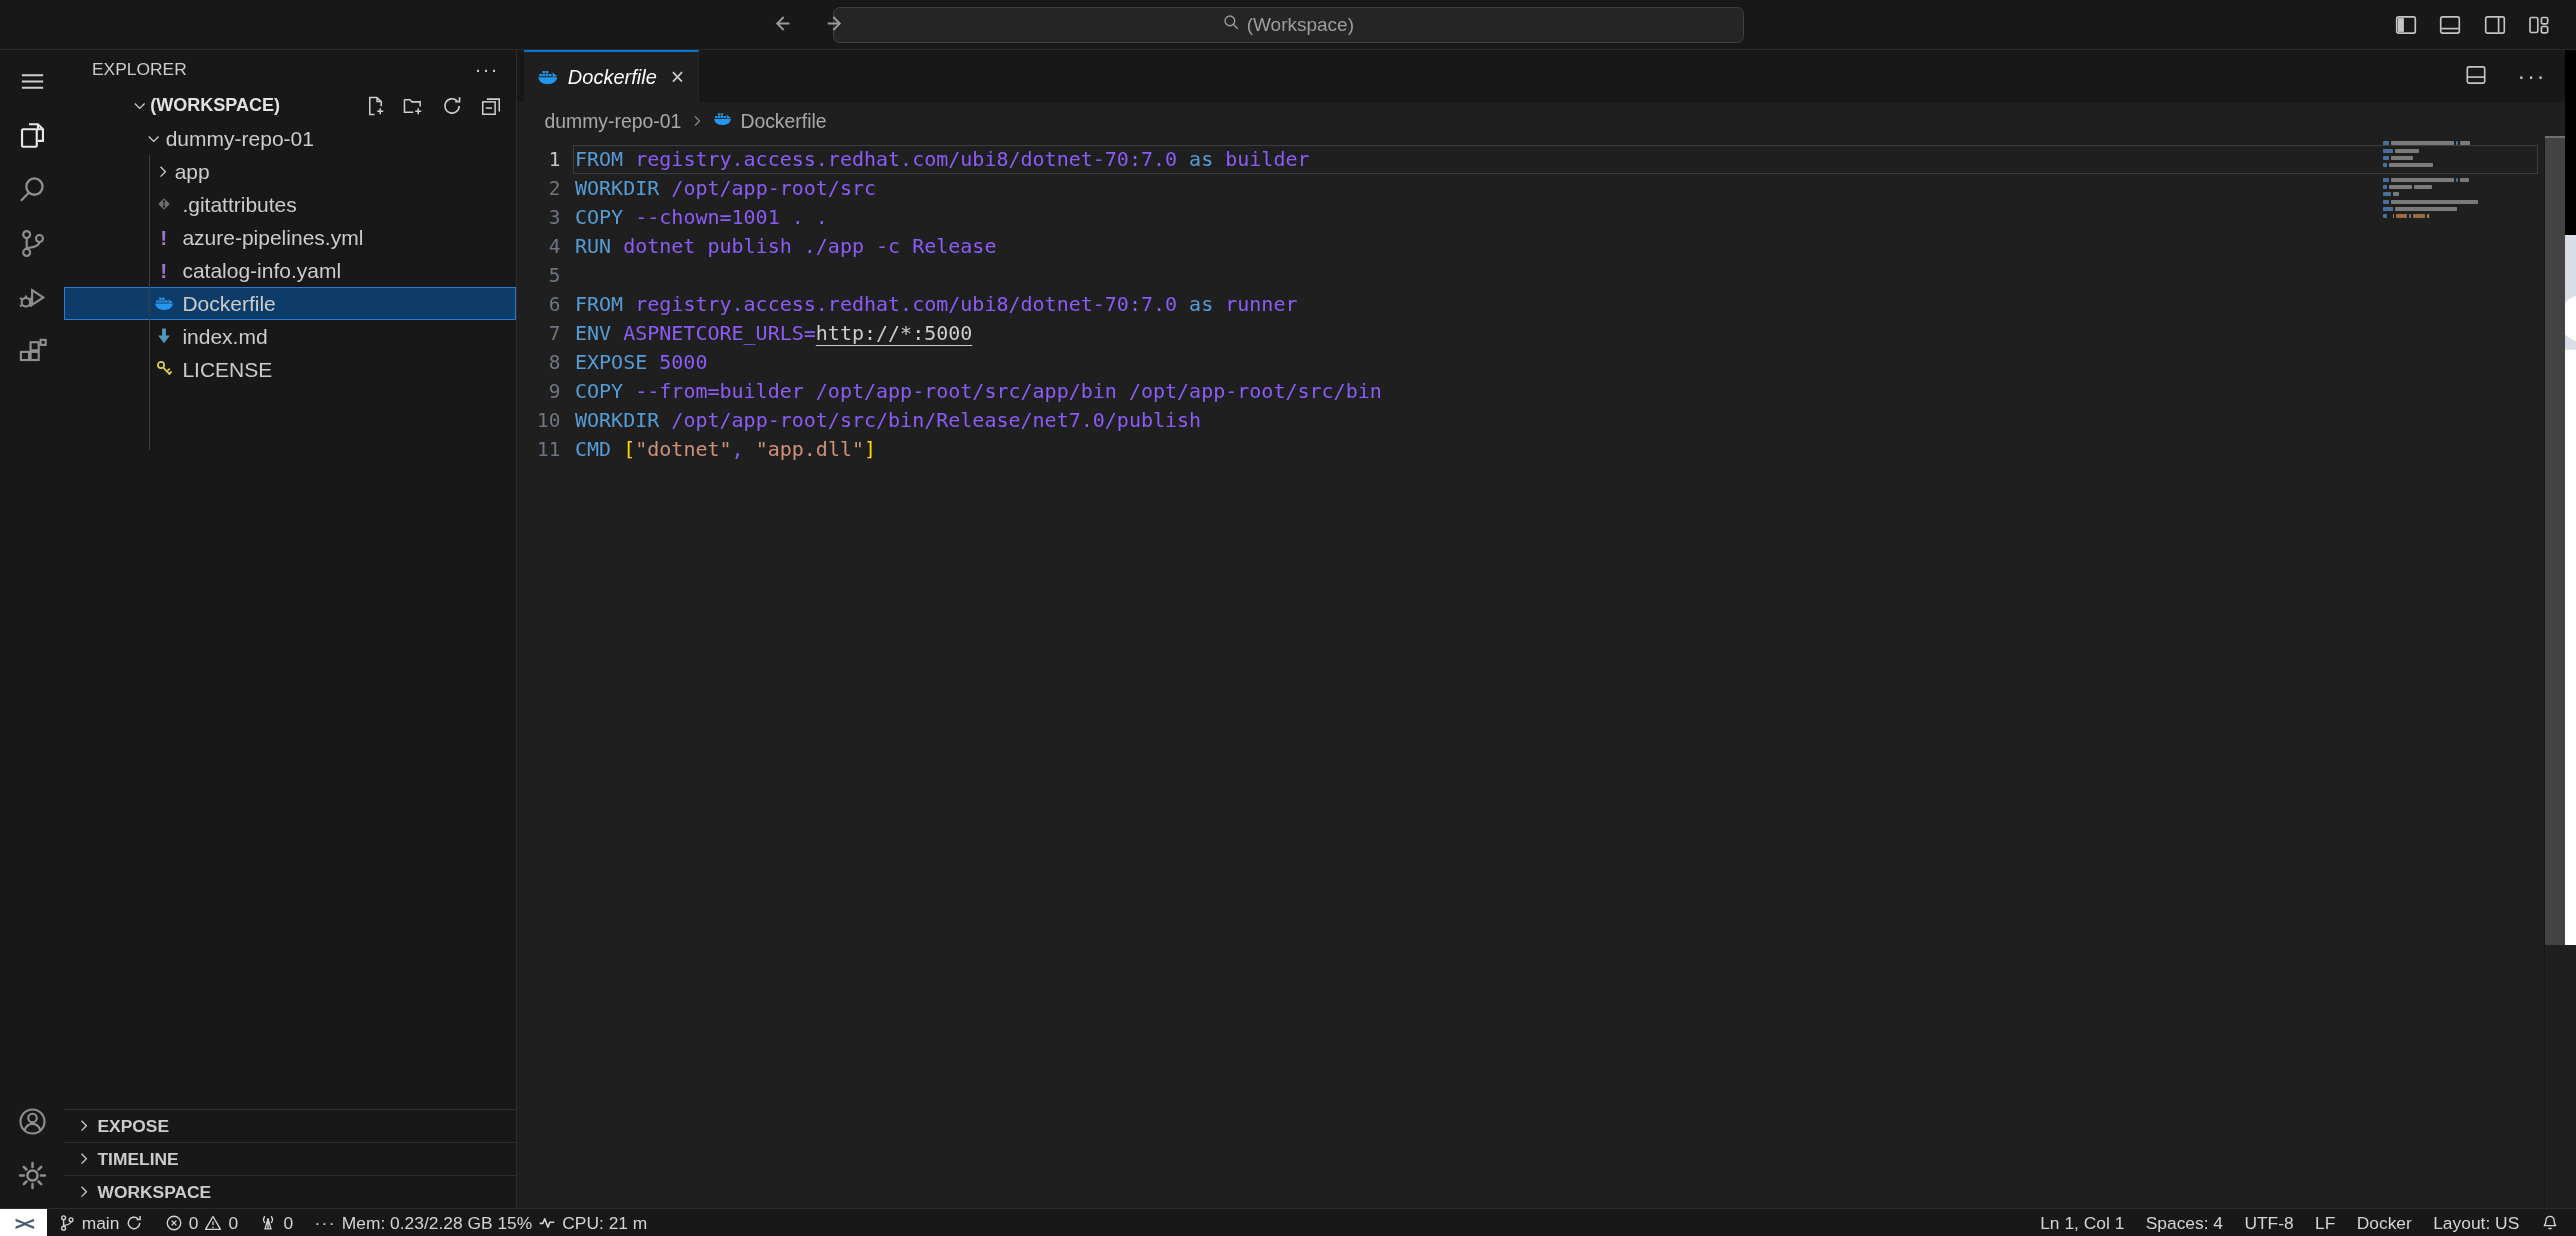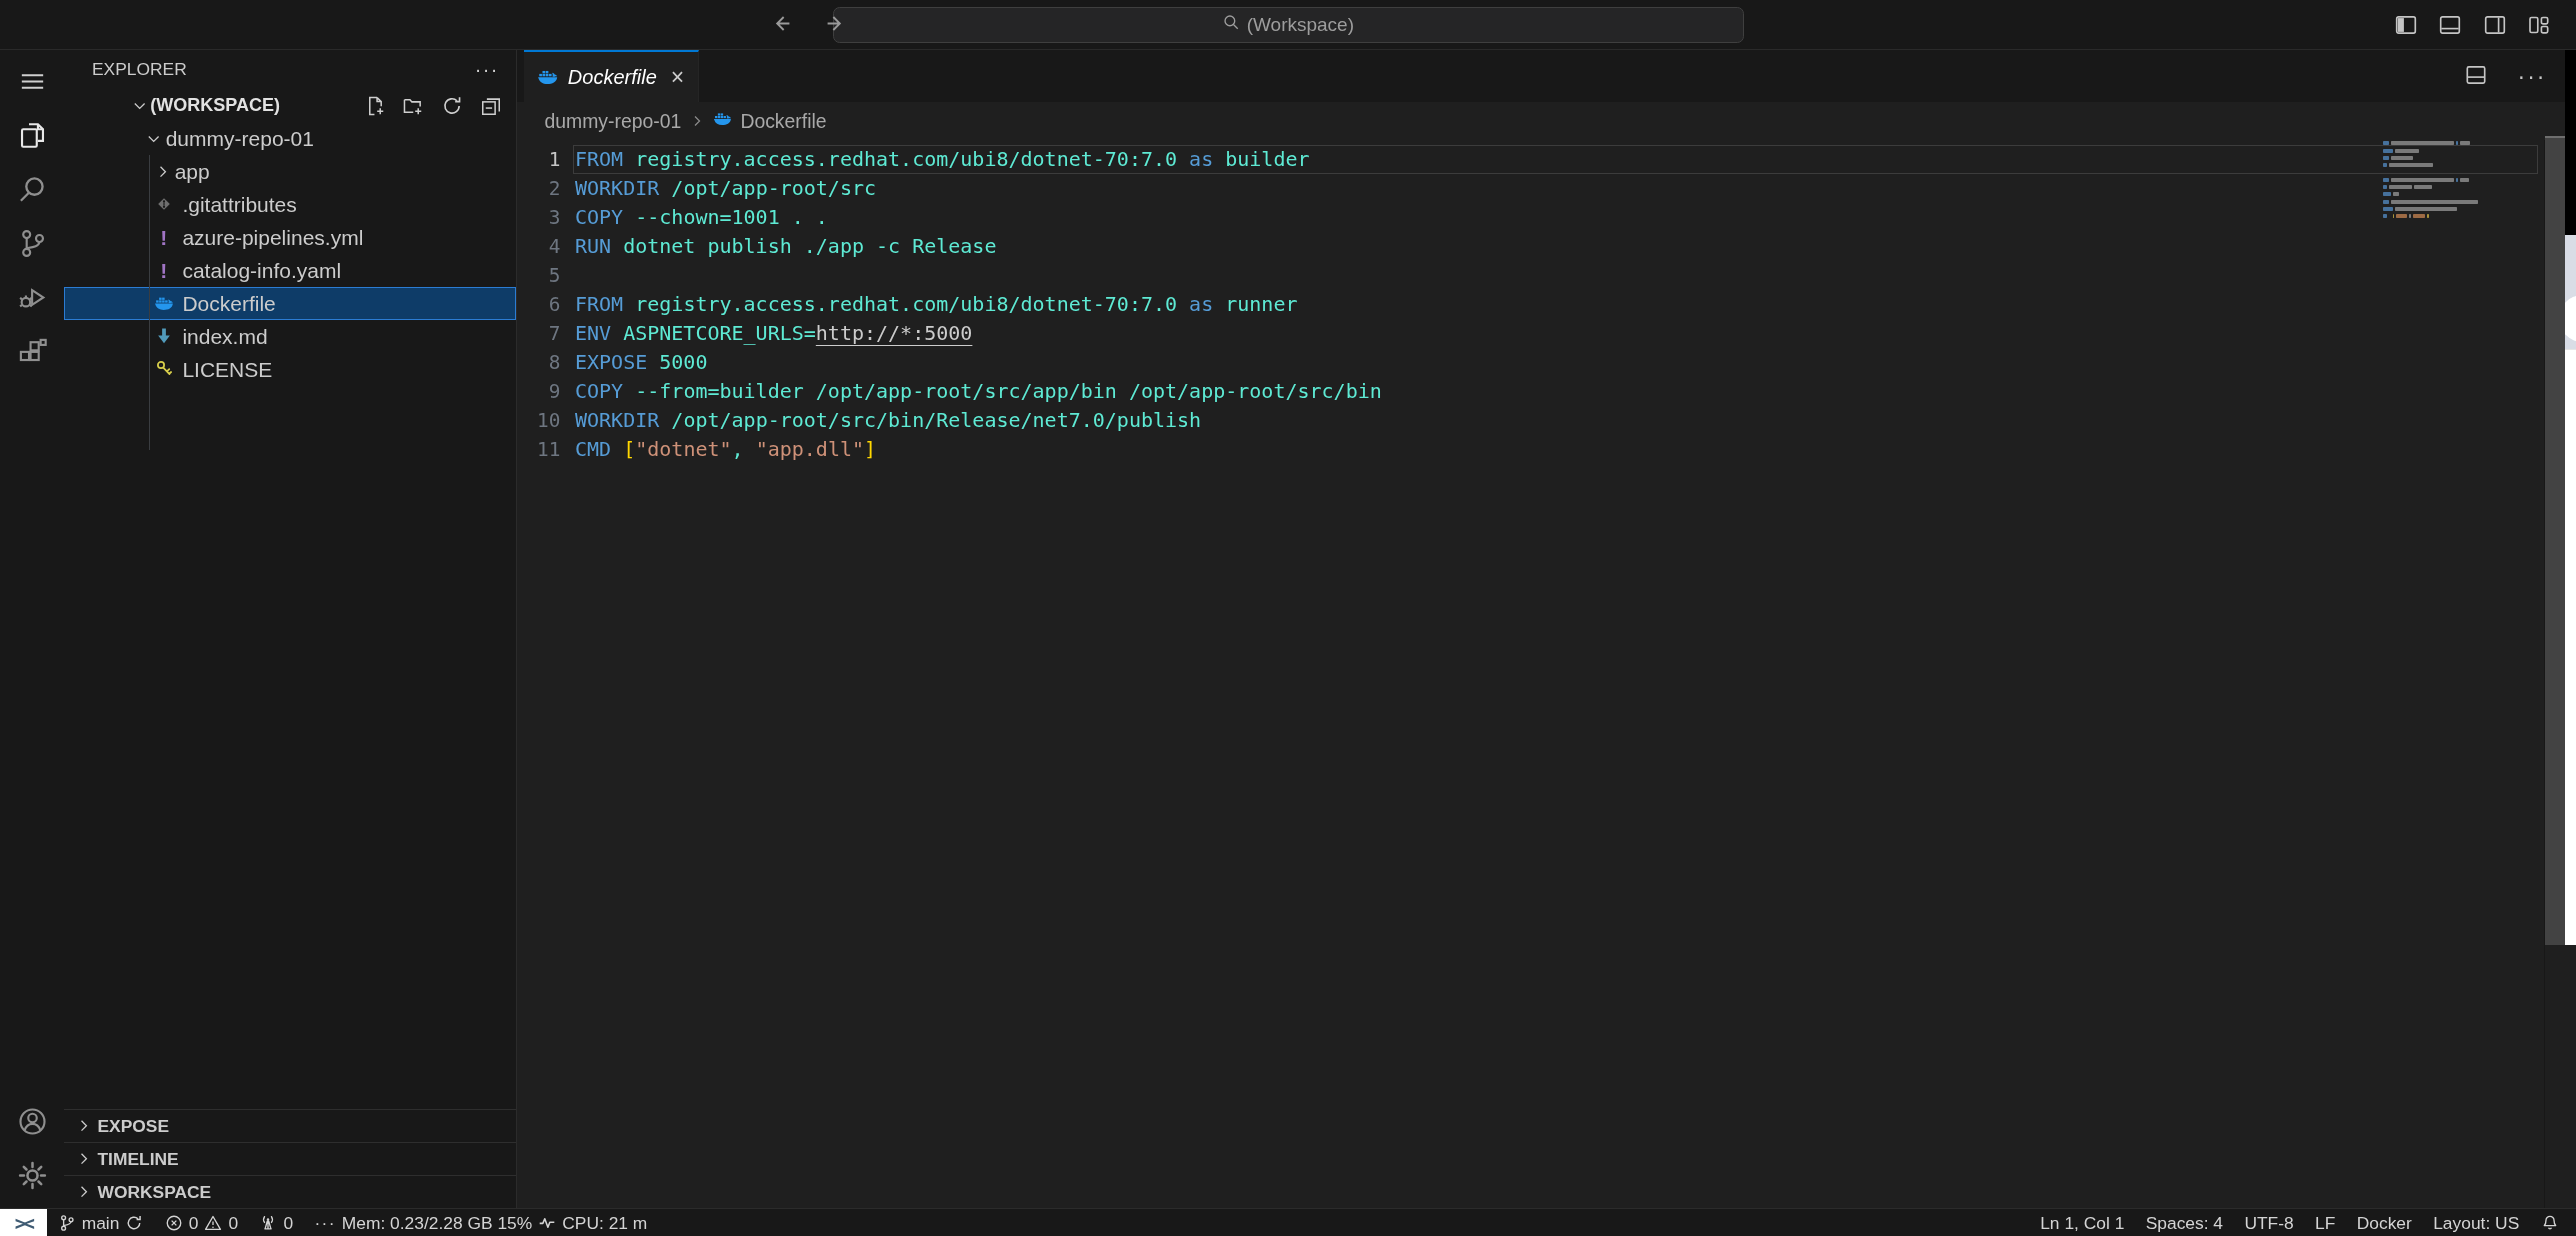--- a/index.html
+++ b/index.html
@@ -73,21 +73,21 @@
   .breadcrumb .bc-icon svg { width:19px; height:19px; }
   .bc-item { cursor:pointer; }
 
   .code-area { flex:1; position:relative; font-family:"DejaVu Sans Mono",monospace; font-size:20px; line-height:29px; padding-top:4.7px; }
   .code-row { display:flex; height:29px; position:relative; }
   .gutter { width:58px; flex:none; text-align:right; padding-right:14.7px; color:#6e7681; font-size:19.4px; }
   .code-row.current .gutter { color:#c6c6c6; }
   .code-row.current::after { content:''; position:absolute; left:56px; right:38px; top:0; bottom:0;
                              border:1.3px solid #3c3c3c; pointer-events:none; }
   .line-text { white-space:pre; }
-  .tk { color:#569cd6; } .tp { color:#5eead4; } .ts { color:#ce9178; } .tb { color:#ffd700; }
+  .tk { color:#569cd6; } .tp { color:#8b5cf6; } .ts { color:#ce9178; } .tb { color:#ffd700; }
   .tu { color:#cccccc; text-decoration:underline; text-underline-offset:4.7px; text-decoration-thickness:1.3px; }
 
   .minimap { position:absolute; top:1.3px; right:93px; width:100px; }
   .mm-row { height:4px; margin-bottom:3.3px; display:flex; gap:2px; }
   .mm-seg { height:4px; border-radius:0.7px; }
   .track-line { position:absolute; top:0; bottom:0; right:31px; width:1.3px; background:#181818; }
   .scroll-thumb { position:absolute; top:-4px; right:10.7px; width:20px; height:809px; background:#434343; border-top:2px solid #6e6e6e; }
 
   
   .sliver { position:absolute; right:0; top:50px; width:10.7px; height:1158px; z-index:40; pointer-events:none; }

